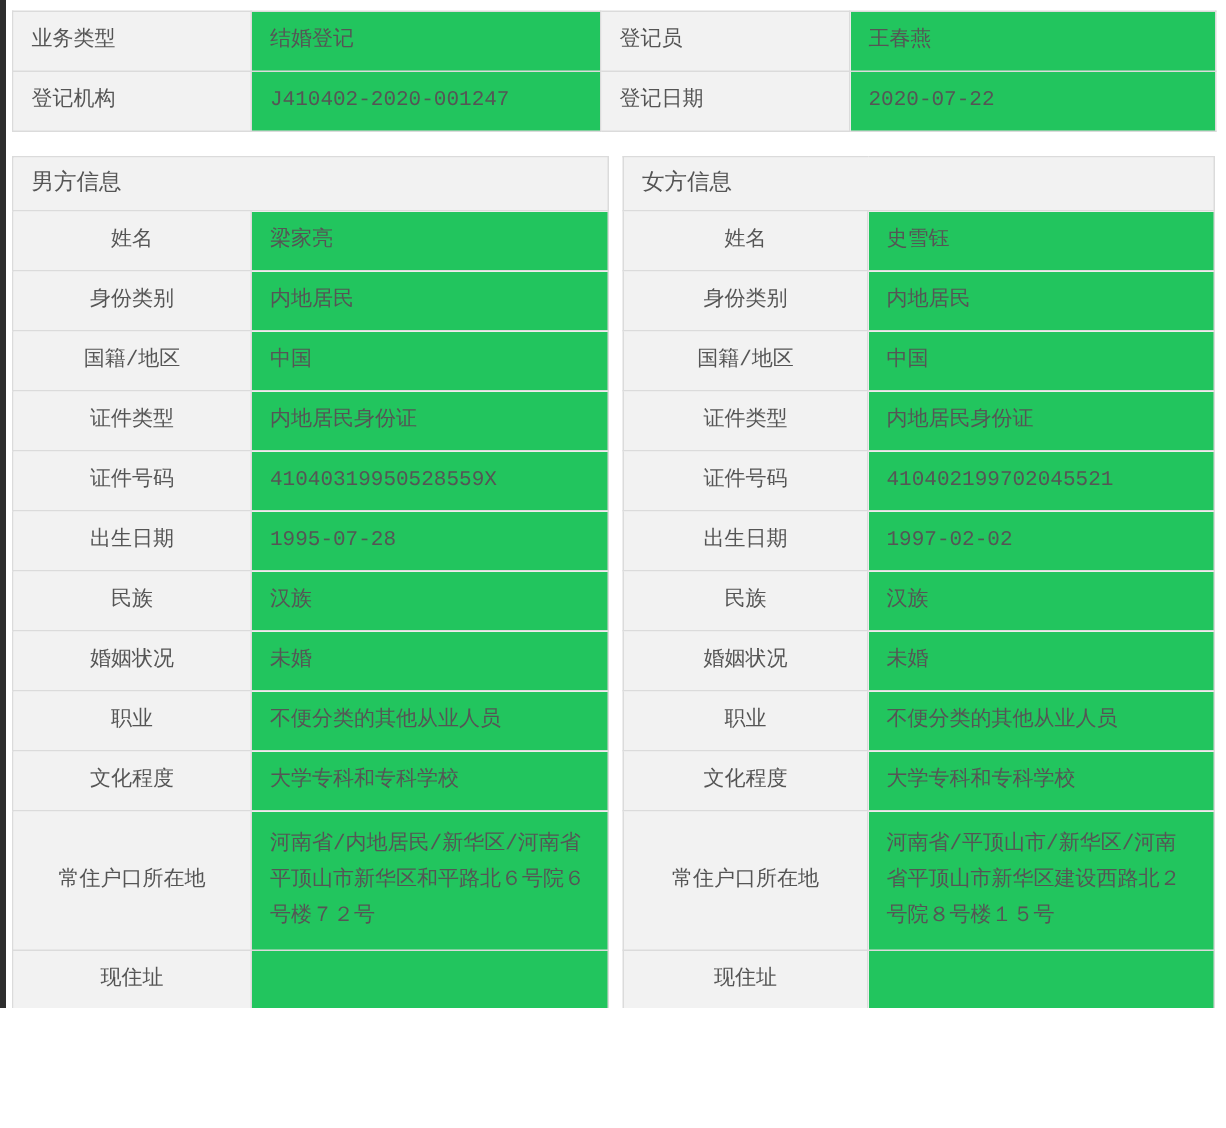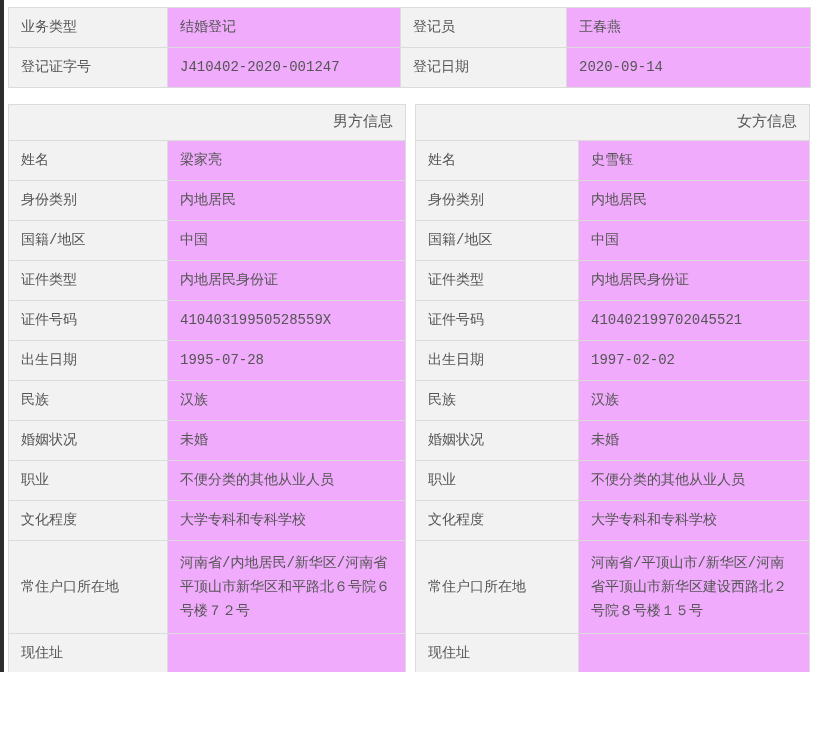--- a/index.html
+++ b/index.html
@@ -41,38 +41,38 @@
     border: 1px solid #dbdbdb;
     padding: 10px 12px;
     line-height: 19px;
     overflow: hidden;
     word-break: break-all;
   }
   .lbl {
     background: #f2f2f2;
   }
   .val {
-    background: #f0abfc;
+    background: #22c55e;
     text-align: left;
   }
   
   .summary { width: 802px; }
   .summary .lbl { text-align: left; }
   
   .pair {
     margin-top: 16px;
     display: flex;
     gap: 9px;
   }
-  .person .lbl { text-align: left; }
+  .person .lbl { text-align: center; }
   .person th {
     background: #f2f2f2;
     font-weight: normal;
     font-size: 15px;
-    text-align: right;
+    text-align: left;
     padding: 8px 12px;
   }
   .person.male { width: 398px; }
   .person.female { width: 395px; }
   
   .person tbody tr:nth-child(11) td { line-height: 24px; }
 </style>
 </head>
 <body>
 
@@ -90,24 +90,24 @@
           <col style="width:244px">
       </colgroup>
       <tbody>
         <tr>
           <td class="lbl">业务类型</td>
           <td class="val">结婚登记</td>
           <td class="lbl">登记员</td>
           <td class="val">王春燕</td>
         </tr>
         <tr>
-          <td class="lbl">登记证字号</td>
+          <td class="lbl">登记机构</td>
           <td class="val">J410402-2020-001247</td>
           <td class="lbl">登记日期</td>
-          <td class="val">2020-09-14</td>
+          <td class="val">2020-07-22</td>
         </tr>
       </tbody>
     </table>
 
     <div class="pair">
 
       <table class="person male">
         <colgroup>
           <col style="width:159px">
             <col>

